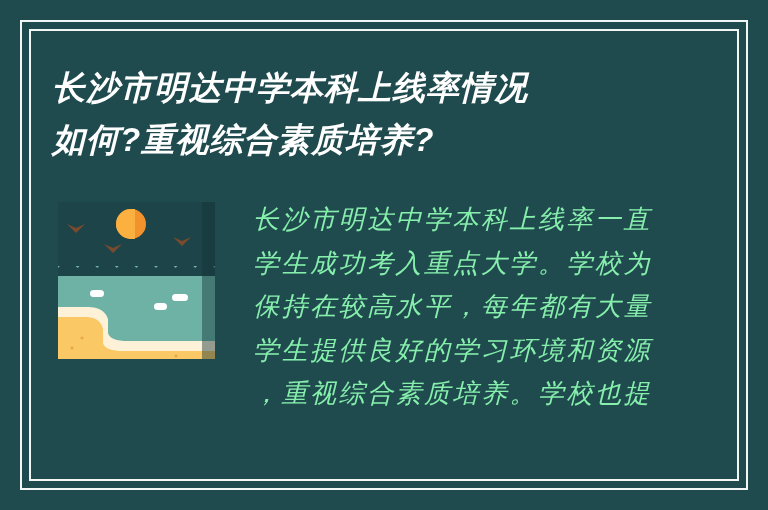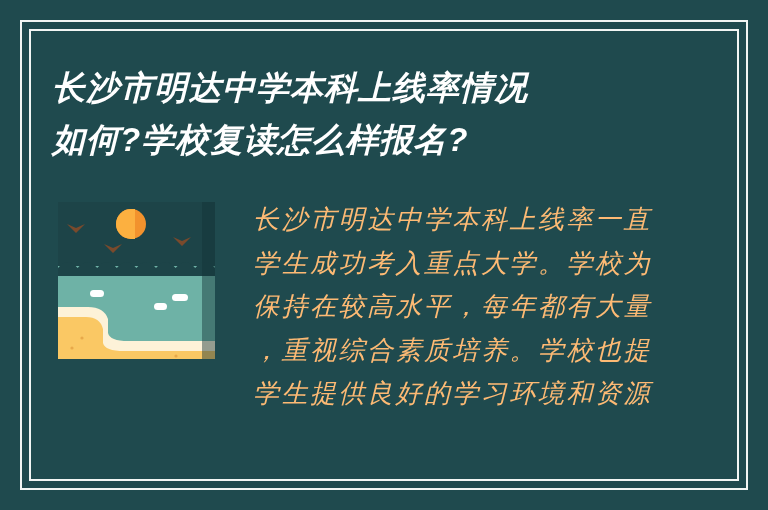--- a/index.html
+++ b/index.html
@@ -161,40 +161,40 @@
     height: 100%;
     background: rgba(20, 52, 56, 0.45);
   }
   
   .body-text {
     margin-left: 38px;
     flex: 1 1 auto;
     padding-top: 2px;
   }
   .body-line {
-    color: #fdba74;
+    color: #86efac;
     font-size: 26px;
     line-height: 43.5px;
     letter-spacing: 2.5px;
     white-space: nowrap;
     font-family: "DejaVu Serif", "Liberation Serif", serif;
     font-style: italic;
   }
 </style>
 </head>
 <body>
 
 <div class="page">
 
   <div class="frame-outer"></div>
   <div class="frame-inner"></div>
 
   <div class="title-block">
     <div class="title-line">长沙市明达中学本科上线率情况</div>
-    <div class="title-line">如何?学校复读怎么样报名?</div>
+    <div class="title-line">如何?重视综合素质培养?</div>
   </div>
 
   <div class="content">
 
     <div class="illustration">
       <div class="illu-sky"></div>
 
       <div class="illu-sun"></div>
 
       <div class="bird bird-a">
@@ -240,18 +240,18 @@
         </svg>
       </div>
 
       <div class="illu-vignette"></div>
     </div>
 
     <div class="body-text">
       <div class="body-line">长沙市明达中学本科上线率一直</div>
       <div class="body-line">学生成功考入重点大学。学校为</div>
       <div class="body-line">保持在较高水平，每年都有大量</div>
+      <div class="body-line">学生提供良好的学习环境和资源</div>
       <div class="body-line">，重视综合素质培养。学校也提</div>
-      <div class="body-line">学生提供良好的学习环境和资源</div>
     </div>
 
   </div>
 </div>
 
 </body></html>

